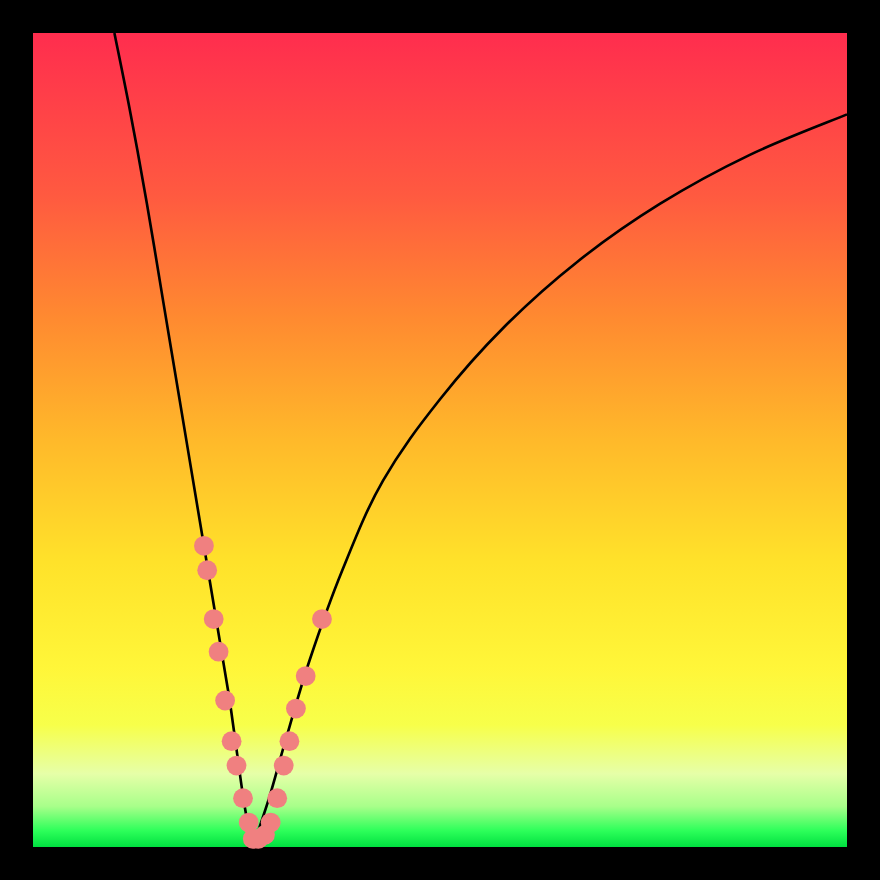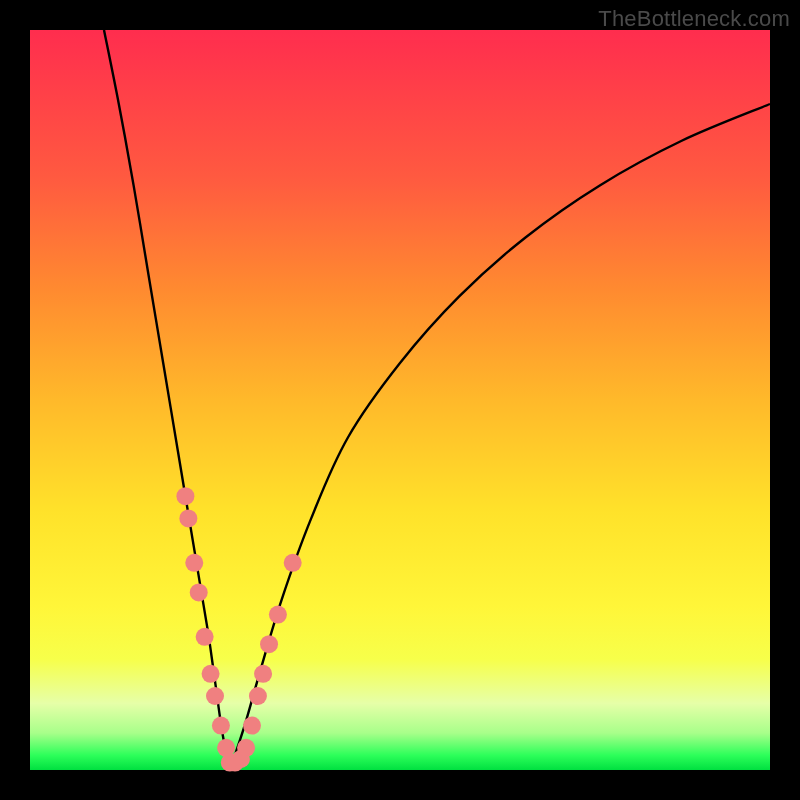--- a/index.html
+++ b/index.html
@@ -83,14 +83,13 @@
           <circle cx="216.07999999999998" cy="717.8" r="9" fill="#f08080" stroke="#aa4646" stroke-width="0"></circle>
           <circle cx="222" cy="695.6" r="9" fill="#f08080" stroke="#aa4646" stroke-width="0"></circle>
           <circle cx="227.92" cy="666" r="9" fill="#f08080" stroke="#aa4646" stroke-width="0"></circle>
           <circle cx="233.1" cy="643.8" r="9" fill="#f08080" stroke="#aa4646" stroke-width="0"></circle>
           <circle cx="239.01999999999995" cy="614.2" r="9" fill="#f08080" stroke="#aa4646" stroke-width="0"></circle>
           <circle cx="247.9" cy="584.6" r="9" fill="#f08080" stroke="#aa4646" stroke-width="0"></circle>
           <circle cx="262.7" cy="532.8" r="9" fill="#f08080" stroke="#aa4646" stroke-width="0"></circle>
         </g>
     </svg>
   </div>
-  <div class="watermark">TheBottleneck.com</div>
 </div>
 
 </body></html>

